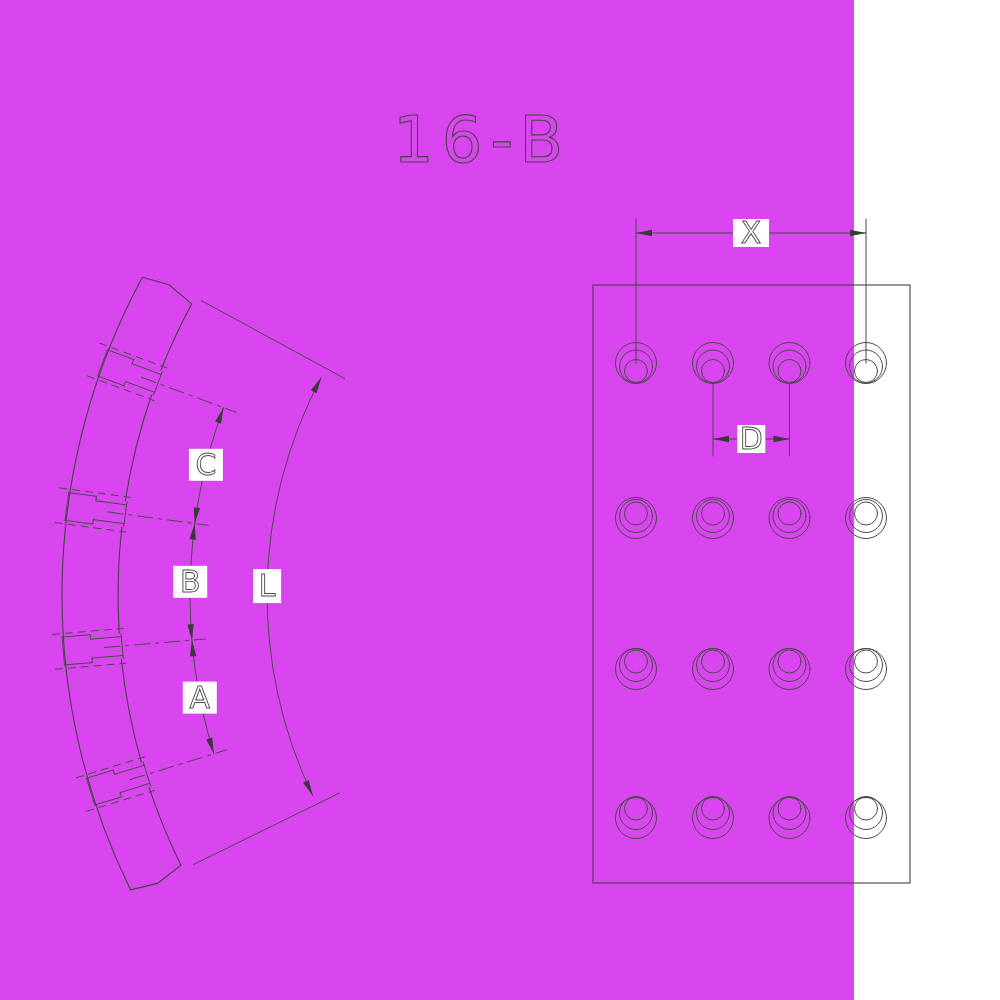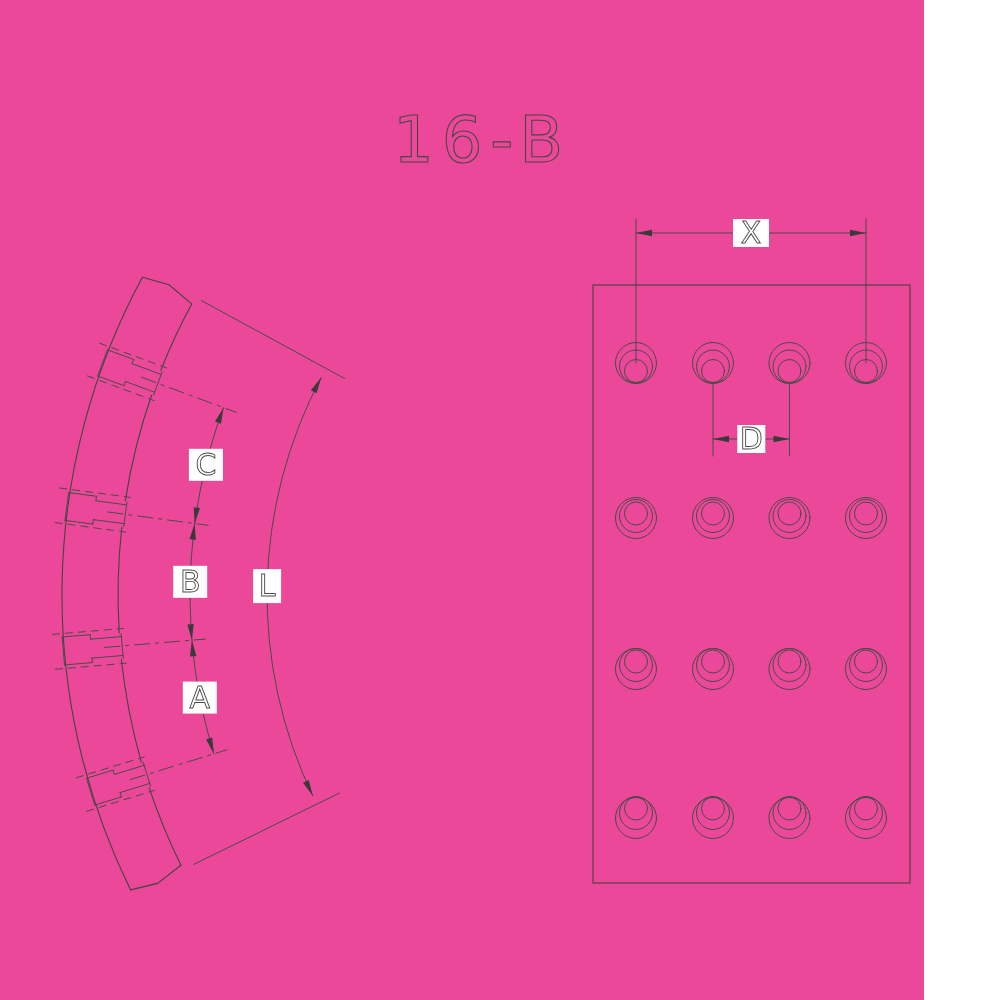--- a/index.html
+++ b/index.html
@@ -2,21 +2,21 @@
 <html><head>
 <meta charset="utf-8">
 <style>
   html, body {
     margin: 0; padding: 0;
     width: 1000px; height: 1000px;
     background: #ffffff;
     overflow: hidden;
     font-family: "DejaVu Sans", sans-serif;
   }
-  .canvas { position: relative; width: 924px; height: 1000px; background:#ec4899; }
+  .canvas { position: relative; width: 854px; height: 1000px; background:#d946ef; }
   svg { display: block; }
   .ln    { stroke: #4a4a4a; stroke-width: 1; fill: none; stroke-linecap: round; }
   .ln2   { stroke: #444444; stroke-width: 1.1; fill: none; stroke-linecap: round; }
   .dash  { stroke: #4a4a4a; stroke-width: 1; fill: none; stroke-dasharray: 8 5; }
   .cdash { stroke: #4a4a4a; stroke-width: 1; fill: none; stroke-dasharray: 16 5 4 5; }
   .arrow { fill: #3a3a3a; stroke: none; }
   .mask  { fill: #ffffff; stroke: none; }
   .dim-text {
     font-family: "DejaVu Sans", sans-serif;
     font-size: 30px;

